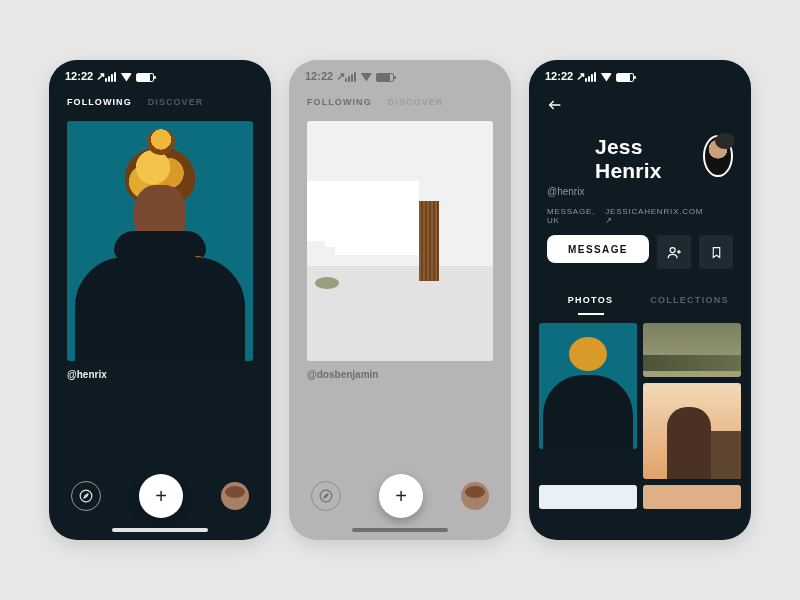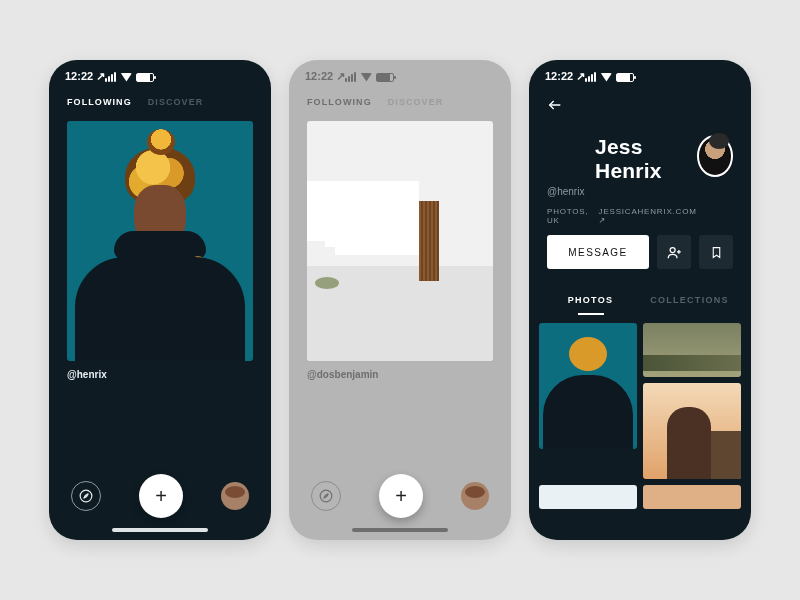--- a/index.html
+++ b/index.html
@@ -64,21 +64,21 @@
 
   
   .backrow{ padding:10px 16px 4px; }
   .profile{ padding:18px 18px 10px; display:flex; justify-content:space-between; align-items:flex-start;}
   .name{ font-size:21px; font-weight:800; letter-spacing:.01em;margin-left:48px;}
   .handle{ font-size:10px; color:#8e9aa0; margin-top:3px;}
   .meta{ font-size:8px; letter-spacing:.1em; color:#8e9aa0; margin-top:10px; display:flex; gap:10px;}
   .avatar-lg{ width:42px; height:42px; border-radius:50%; background:radial-gradient(circle at 50% 32%,#caa07c 0 32%,#111 33% 100%); border:2px solid #fff; position:relative;}
   .avatar-lg::after{content:"";position:absolute;top:-4px;left:10px;width:20px;height:16px;border-radius:50%;background:#2a2a2a;}
   .actions{ padding:0 18px; display:flex; gap:8px;}
-  .msgbtn{ flex:1; height:34px; background:#fff; color:#111; font-size:10px; font-weight:400; letter-spacing:.14em; border:0; border-radius:3px;}
+  .msgbtn{ flex:1; height:28px; background:#fff; color:#111; font-size:10px; font-weight:700; letter-spacing:.14em; border:0; border-radius:8px;}
   .iconbtn{ width:34px; height:34px; background:#1d2a31; border-radius:3px; display:flex; align-items:center; justify-content:center; color:#fff;}
   .ptabs{ display:flex; margin:16px 12px 0; font-size:9px; letter-spacing:.14em; font-weight:700;}
   .ptab{ flex:1; text-align:center; padding:10px 0; color:#556269; cursor:pointer; position:relative;}
   .ptab.active{ color:#fff;}
   .ptab.active::after{content:"";position:absolute;bottom:0;left:50%;transform:translateX(-50%);width:26px;height:2px;background:#fff;}
   .grid{ display:grid; grid-template-columns:1fr 1fr; gap:6px; padding:8px 10px 0;}
   .tile{ border-radius:3px; }
   .t1{ height:126px; background:linear-gradient(#0b6d7e,#0b6d7e); position:relative; overflow:hidden;}
   .t1 .mini-hair{position:absolute;top:14px;left:50%;transform:translateX(-50%);width:38px;height:34px;border-radius:50%;background:#d99a2a;}
   .t1 .mini-body{position:absolute;bottom:-6px;left:50%;transform:translateX(-50%);width:90px;height:80px;background:#0e1820;border-radius:40px 40px 0 0;}
@@ -210,21 +210,21 @@
     <svg width="20" height="16" viewBox="0 0 24 24" fill="none" stroke="#fff" stroke-width="2">
         <line x1="20" y1="12" x2="4" y2="12"></line>
         <polyline points="10 18 4 12 10 6"></polyline>
       </svg>
   </div>
   <div class="profile">
     <div>
       <div class="name">Jess Henrix</div>
       <div class="handle">@henrix</div>
       <div class="meta">
-        <span>PHOTOS, UK</span>
+        <span>MESSAGE, UK</span>
         <span><span>JESSICAHENRIX.COM</span> <span>↗</span></span>
       </div>
     </div>
     <div class="avatar-lg"></div>
   </div>
   <div class="actions">
     <button class="msgbtn">MESSAGE</button>
     <span class="iconbtn">
       <svg width="15" height="15" viewBox="0 0 24 24" fill="none" stroke="#fff" stroke-width="2">
           <circle cx="9" cy="8" r="4"></circle>

